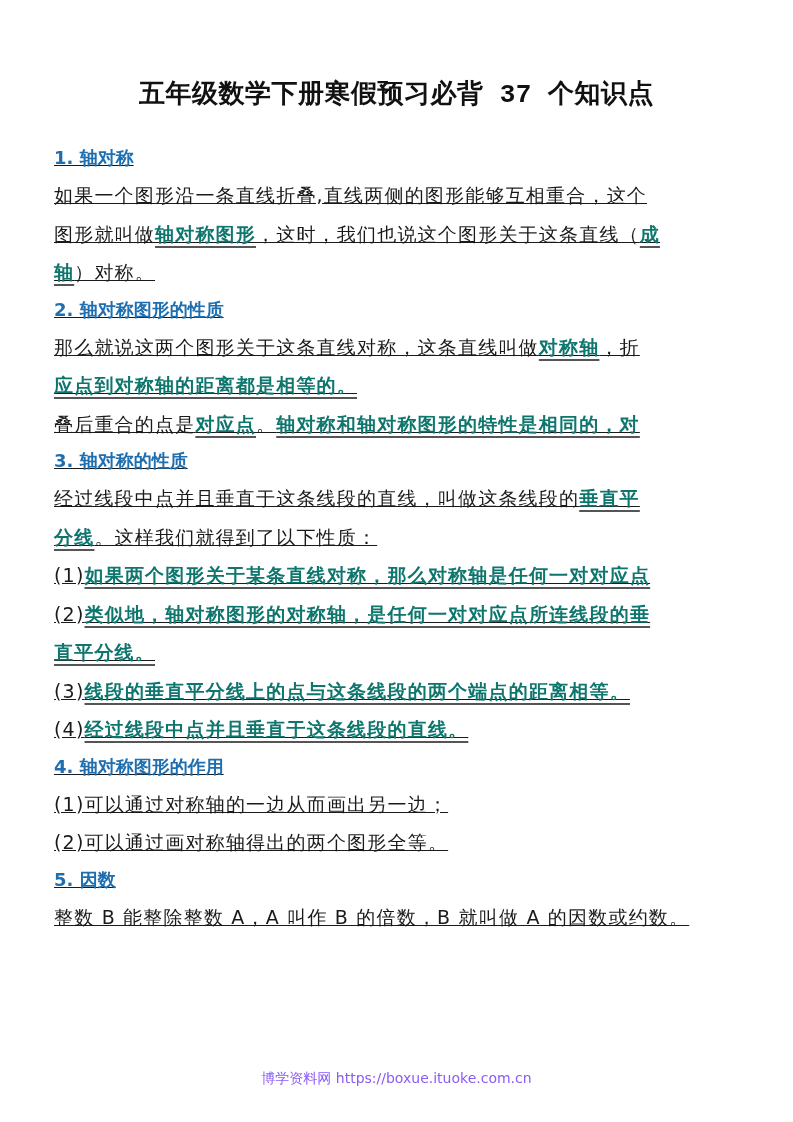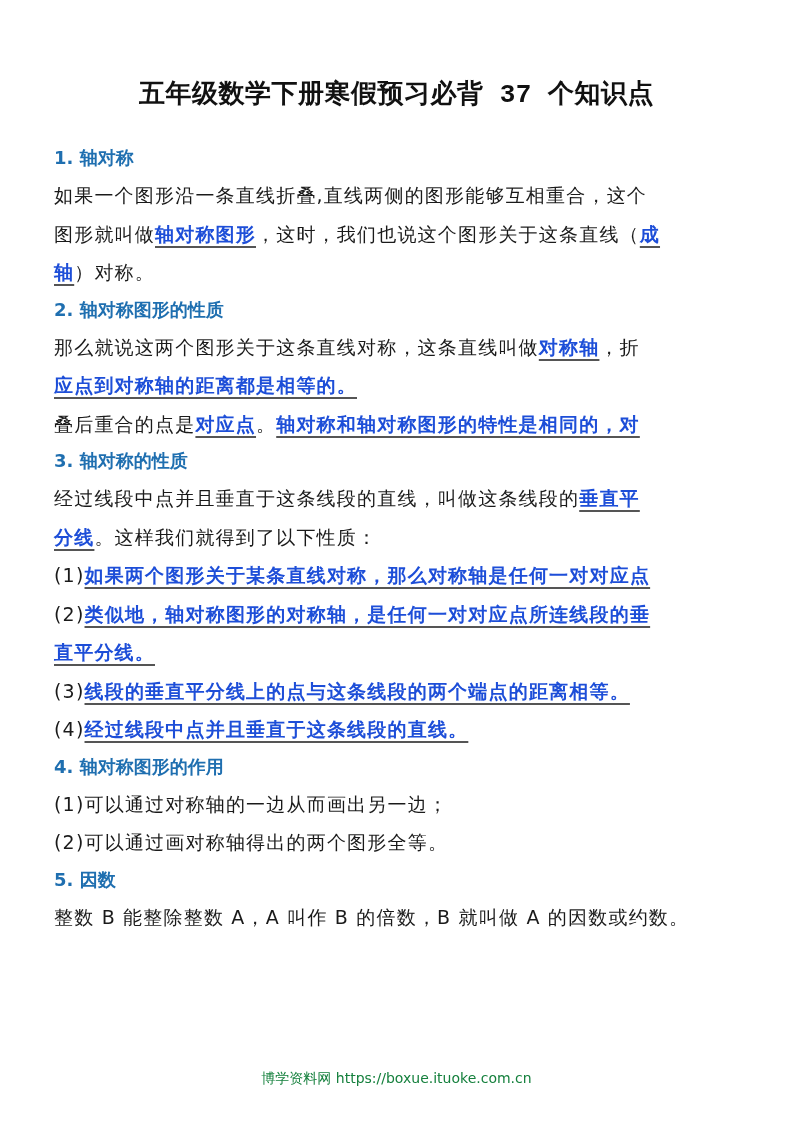--- a/index.html
+++ b/index.html
@@ -1,26 +1,26 @@
 <!DOCTYPE html>
 <html><head>
 <meta charset="utf-8">
 <style>
   html, body { margin: 0; padding: 0; background: #ffffff; }
   body { width: 793px; height: 1122px; position: relative; overflow: hidden;
          font-family: "DejaVu Sans", "Liberation Sans", sans-serif; color: #1a1a1a; }
   .title { position: absolute; top: 76px; left: 0; width: 793px; text-align: center;
            font-size: 26px; font-weight: bold; color: #111; letter-spacing: 0.5px; font-family: Liberation Mono, monospace; }
-  .content { position: absolute; top: 140px; left: 54px; width: 690px; }
+  .content { position: absolute; top: 140px; left: 54px; width: 690px; text-decoration: underline; }
   .heading { color: #1f6fb0; font-weight: bold; font-size: 18px; height: 36px; line-height: 36px; }
   .line { font-size: 19px; height: 38.5px; line-height: 38.5px; white-space: nowrap; letter-spacing: 1.2px; }
-  .red { color: #1d4ed8; font-weight: bold; text-decoration: underline; text-decoration-color: #555;
+  .red { color: #0f766e; font-weight: bold; text-decoration: underline; text-decoration-color: #555;
          text-decoration-thickness: 2px; text-underline-offset: 5px; }
   .footer { position: absolute; top: 1070px; left: 0; width: 793px; text-align: center;
-            font-size: 14px; color: #15803d; }
+            font-size: 14px; color: #8b5cf6; }
 </style>
 </head>
 <body>
 
 <div class="title">五年级数学下册寒假预习必背 37 个知识点</div>
 <div class="content" id="content">
     <div>
       <div class="heading">1. 轴对称</div>
       <div class="line"><span>如果一个图形沿一条直线折叠,直线两侧的图形能够互相重合，这个</span></div>
       <div class="line"><span>图形就叫做</span><span class="red">轴对称图形</span><span>，这时，我们也说这个图形关于这条直线（</span><span class="red">成</span></div>

